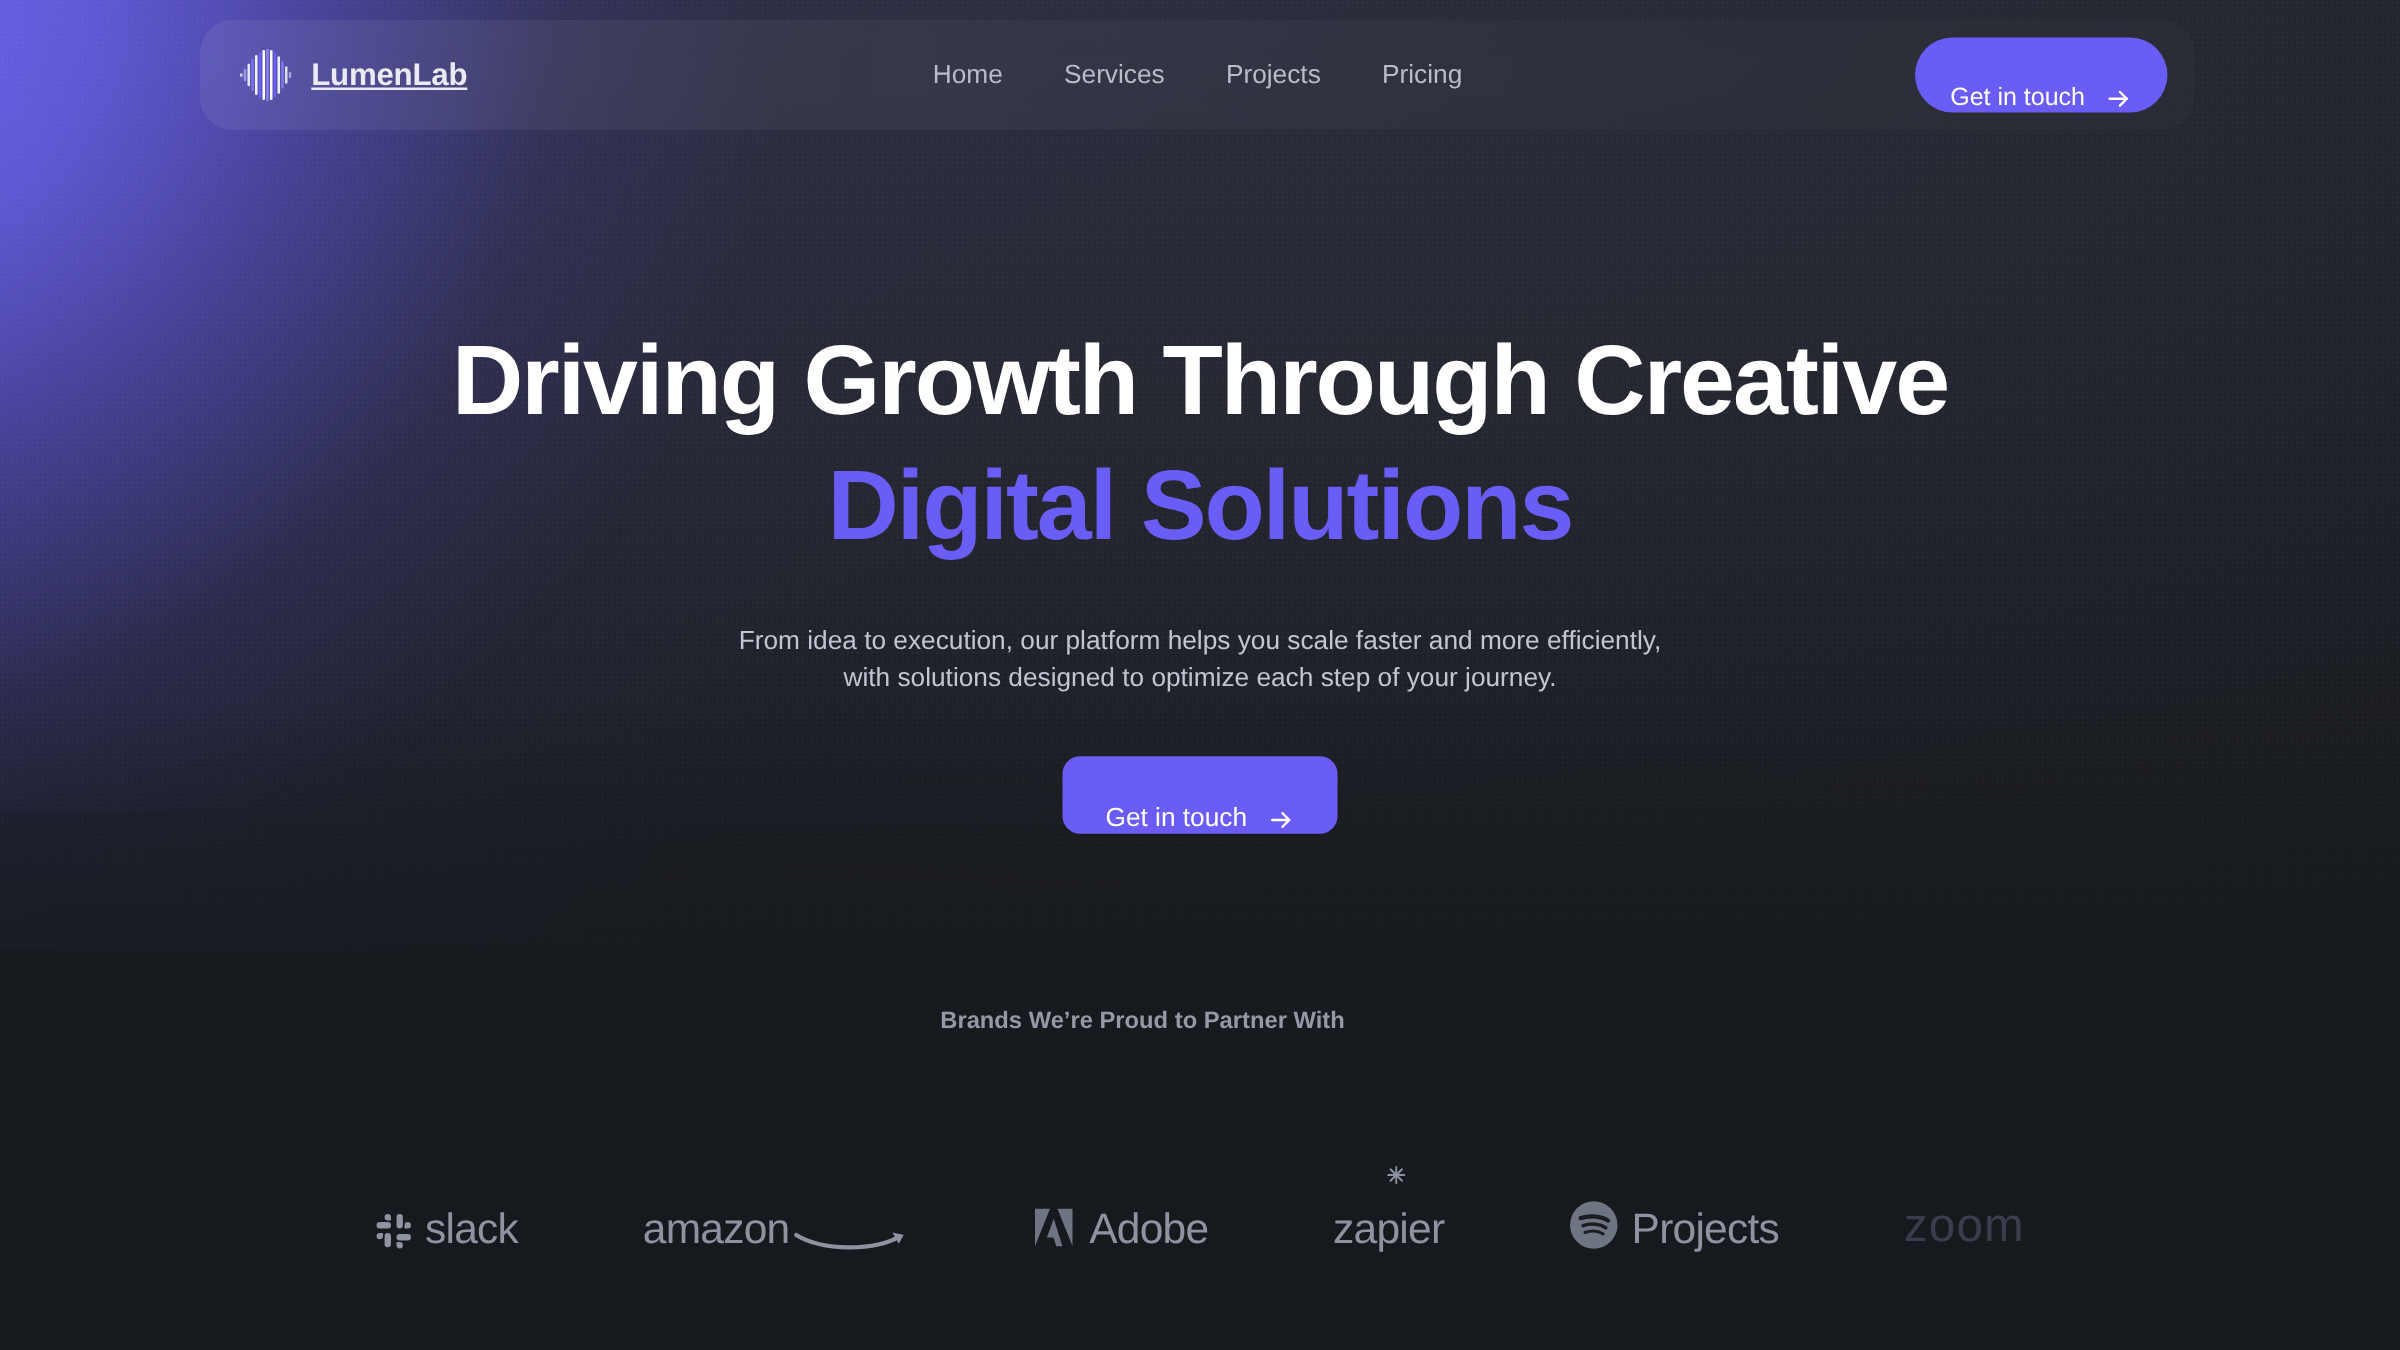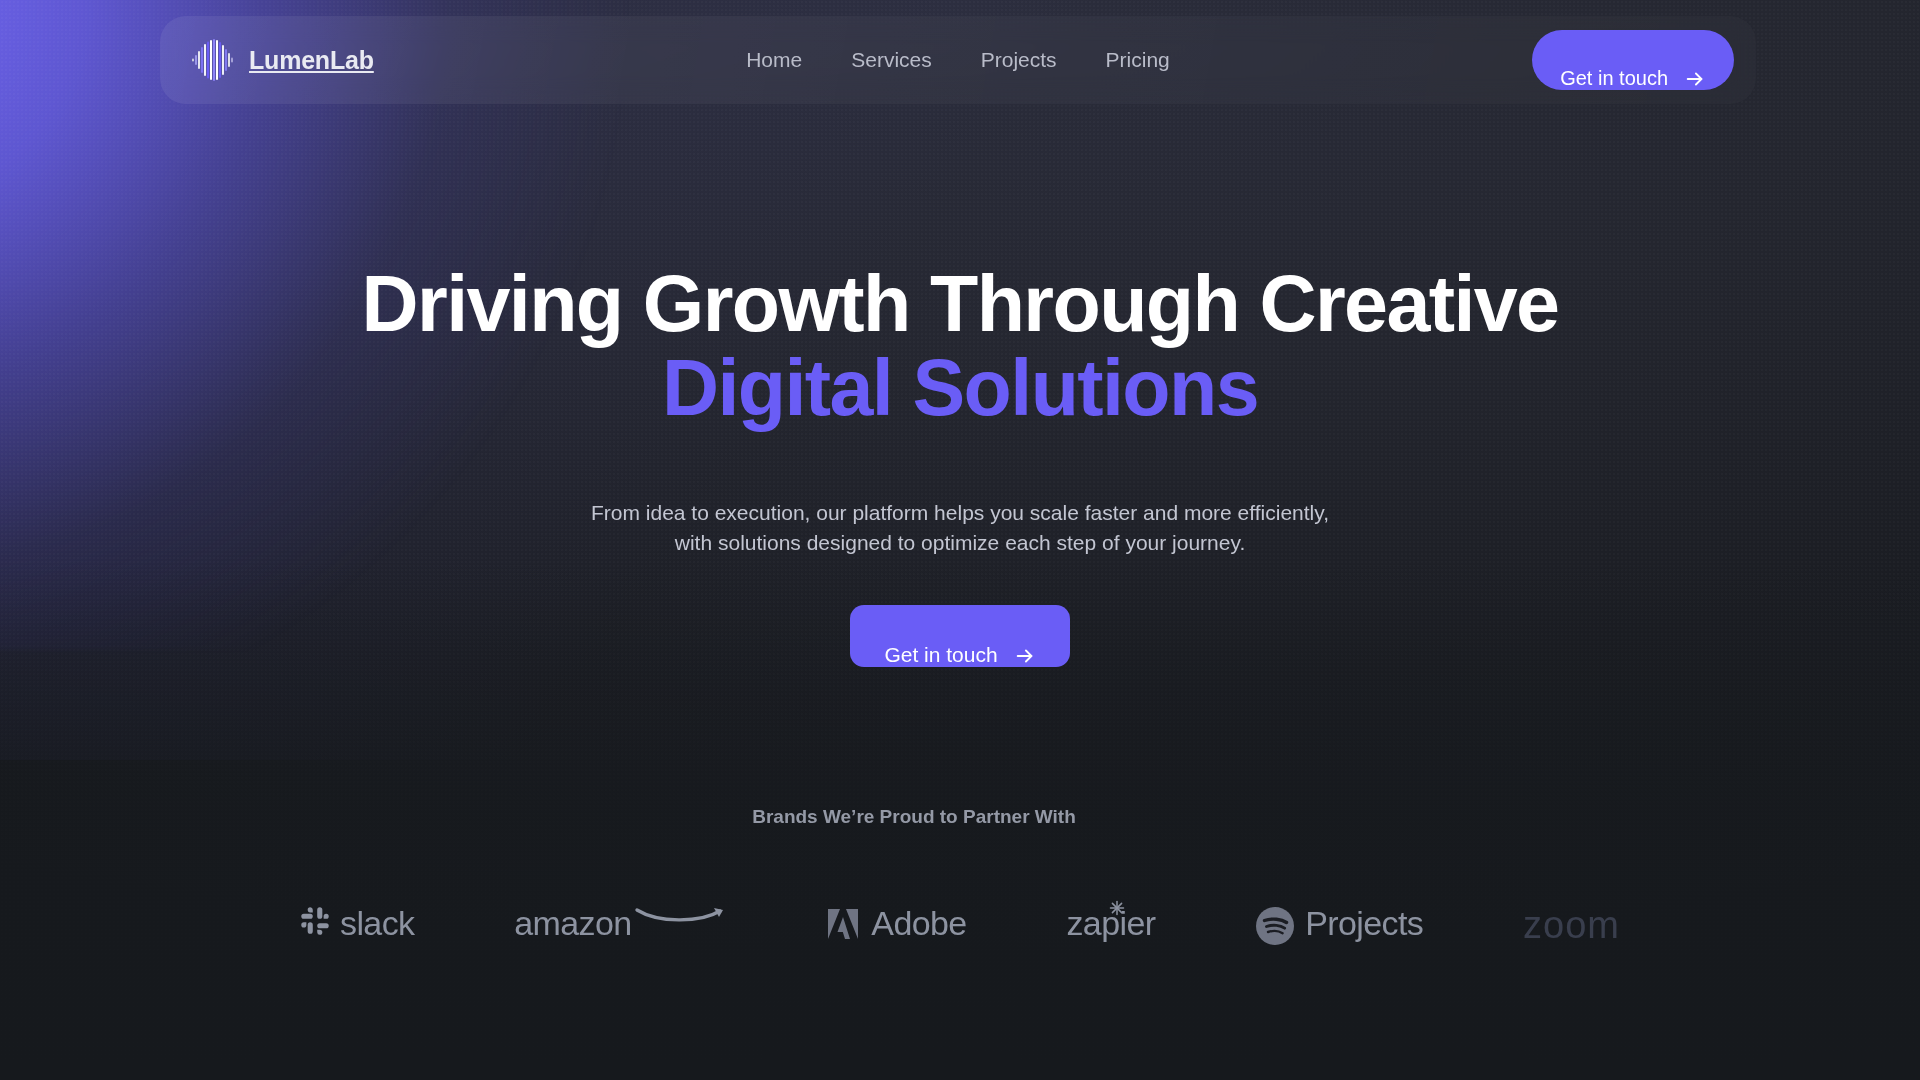--- a/index.html
+++ b/index.html
@@ -101,21 +101,21 @@
   .arrow { width:22px; height:22px; flex:none; display:block; }
 
   
   .hero { position:absolute; left:0; top:0; width:1920px; text-align:center; }
 
   .headline {
     position:absolute; left:0; top:262px; width:1920px;
     font-size:79px; font-weight:700; line-height:1.06;
     color:#ffffff; letter-spacing:-1.6px;
   }
-  .headline .accent { color:#6a5df6; display:block; margin-top:0; }
+  .headline .accent { color:#6a5df6; display:block; margin-top:16px; }
 
   .subtitle {
     position:absolute; left:0; top:498px; width:1920px;
     font-size:21px; line-height:1.42; color:#c3c6d2;
   }
 
   .cta-row {
     position:absolute; left:0; top:605px; width:1920px;
     display:flex; justify-content:center; align-items:center; gap:30px;
   }
@@ -131,22 +131,22 @@
   .partners-label {
     position:absolute; left:0; top:806px; width:1828px;
     text-align:center; font-size:19px; font-weight:600; color:#9499a6;
   }
   .logos {
     position:absolute; left:0; top:906px; width:1920px;
     display:flex; align-items:center; justify-content:space-between;
     padding:0 300px;
   }
   .logo-item {
-    display:flex; align-items:flex-start; justify-content:center;
-    gap:10px; color:#8d93a1; height:62px;
+    display:flex; align-items:flex-end; justify-content:center;
+    gap:10px; color:#8d93a1; height:62px;margin-top:32px;
   }
   .logo-word { font-size:34px; letter-spacing:-.6px; line-height:1; }
   .logo-item.zoom-brand { color:#3b4050; opacity:.95; }
   .logo-item.zoom-brand .logo-word { font-size:38px; letter-spacing:1px; }
 </style>
 </head>
 <body>
 
 <div class="page">
 

